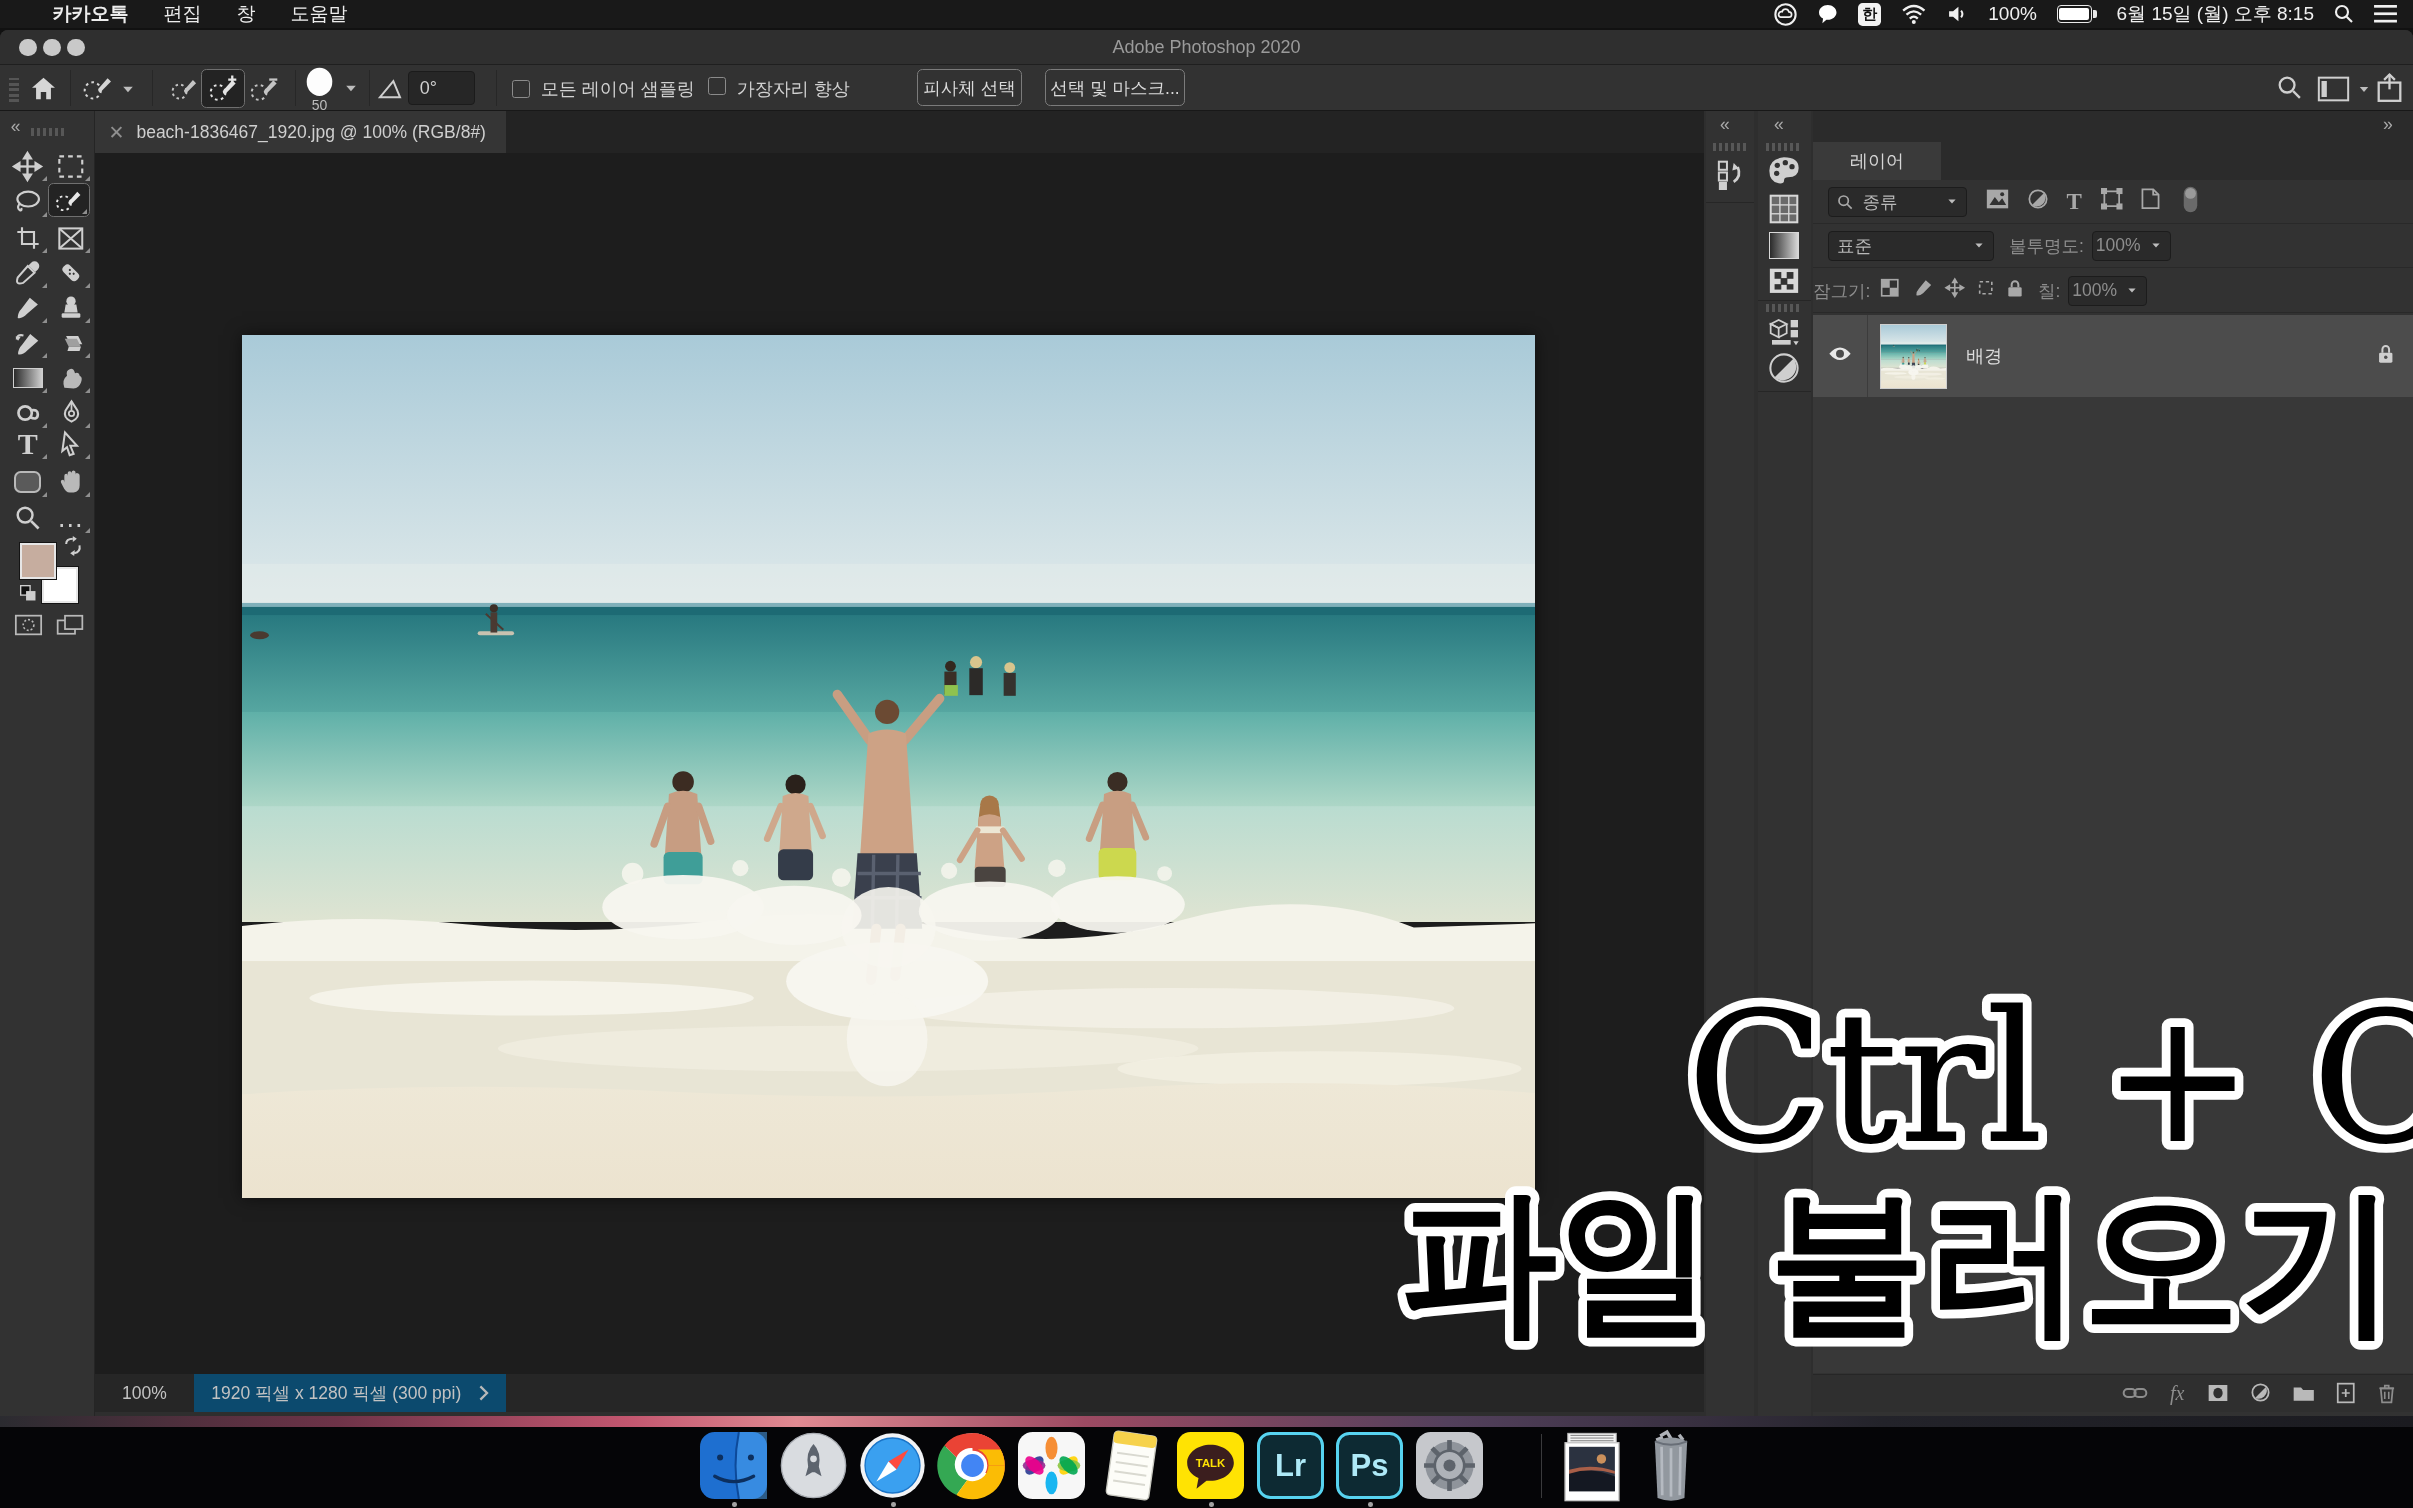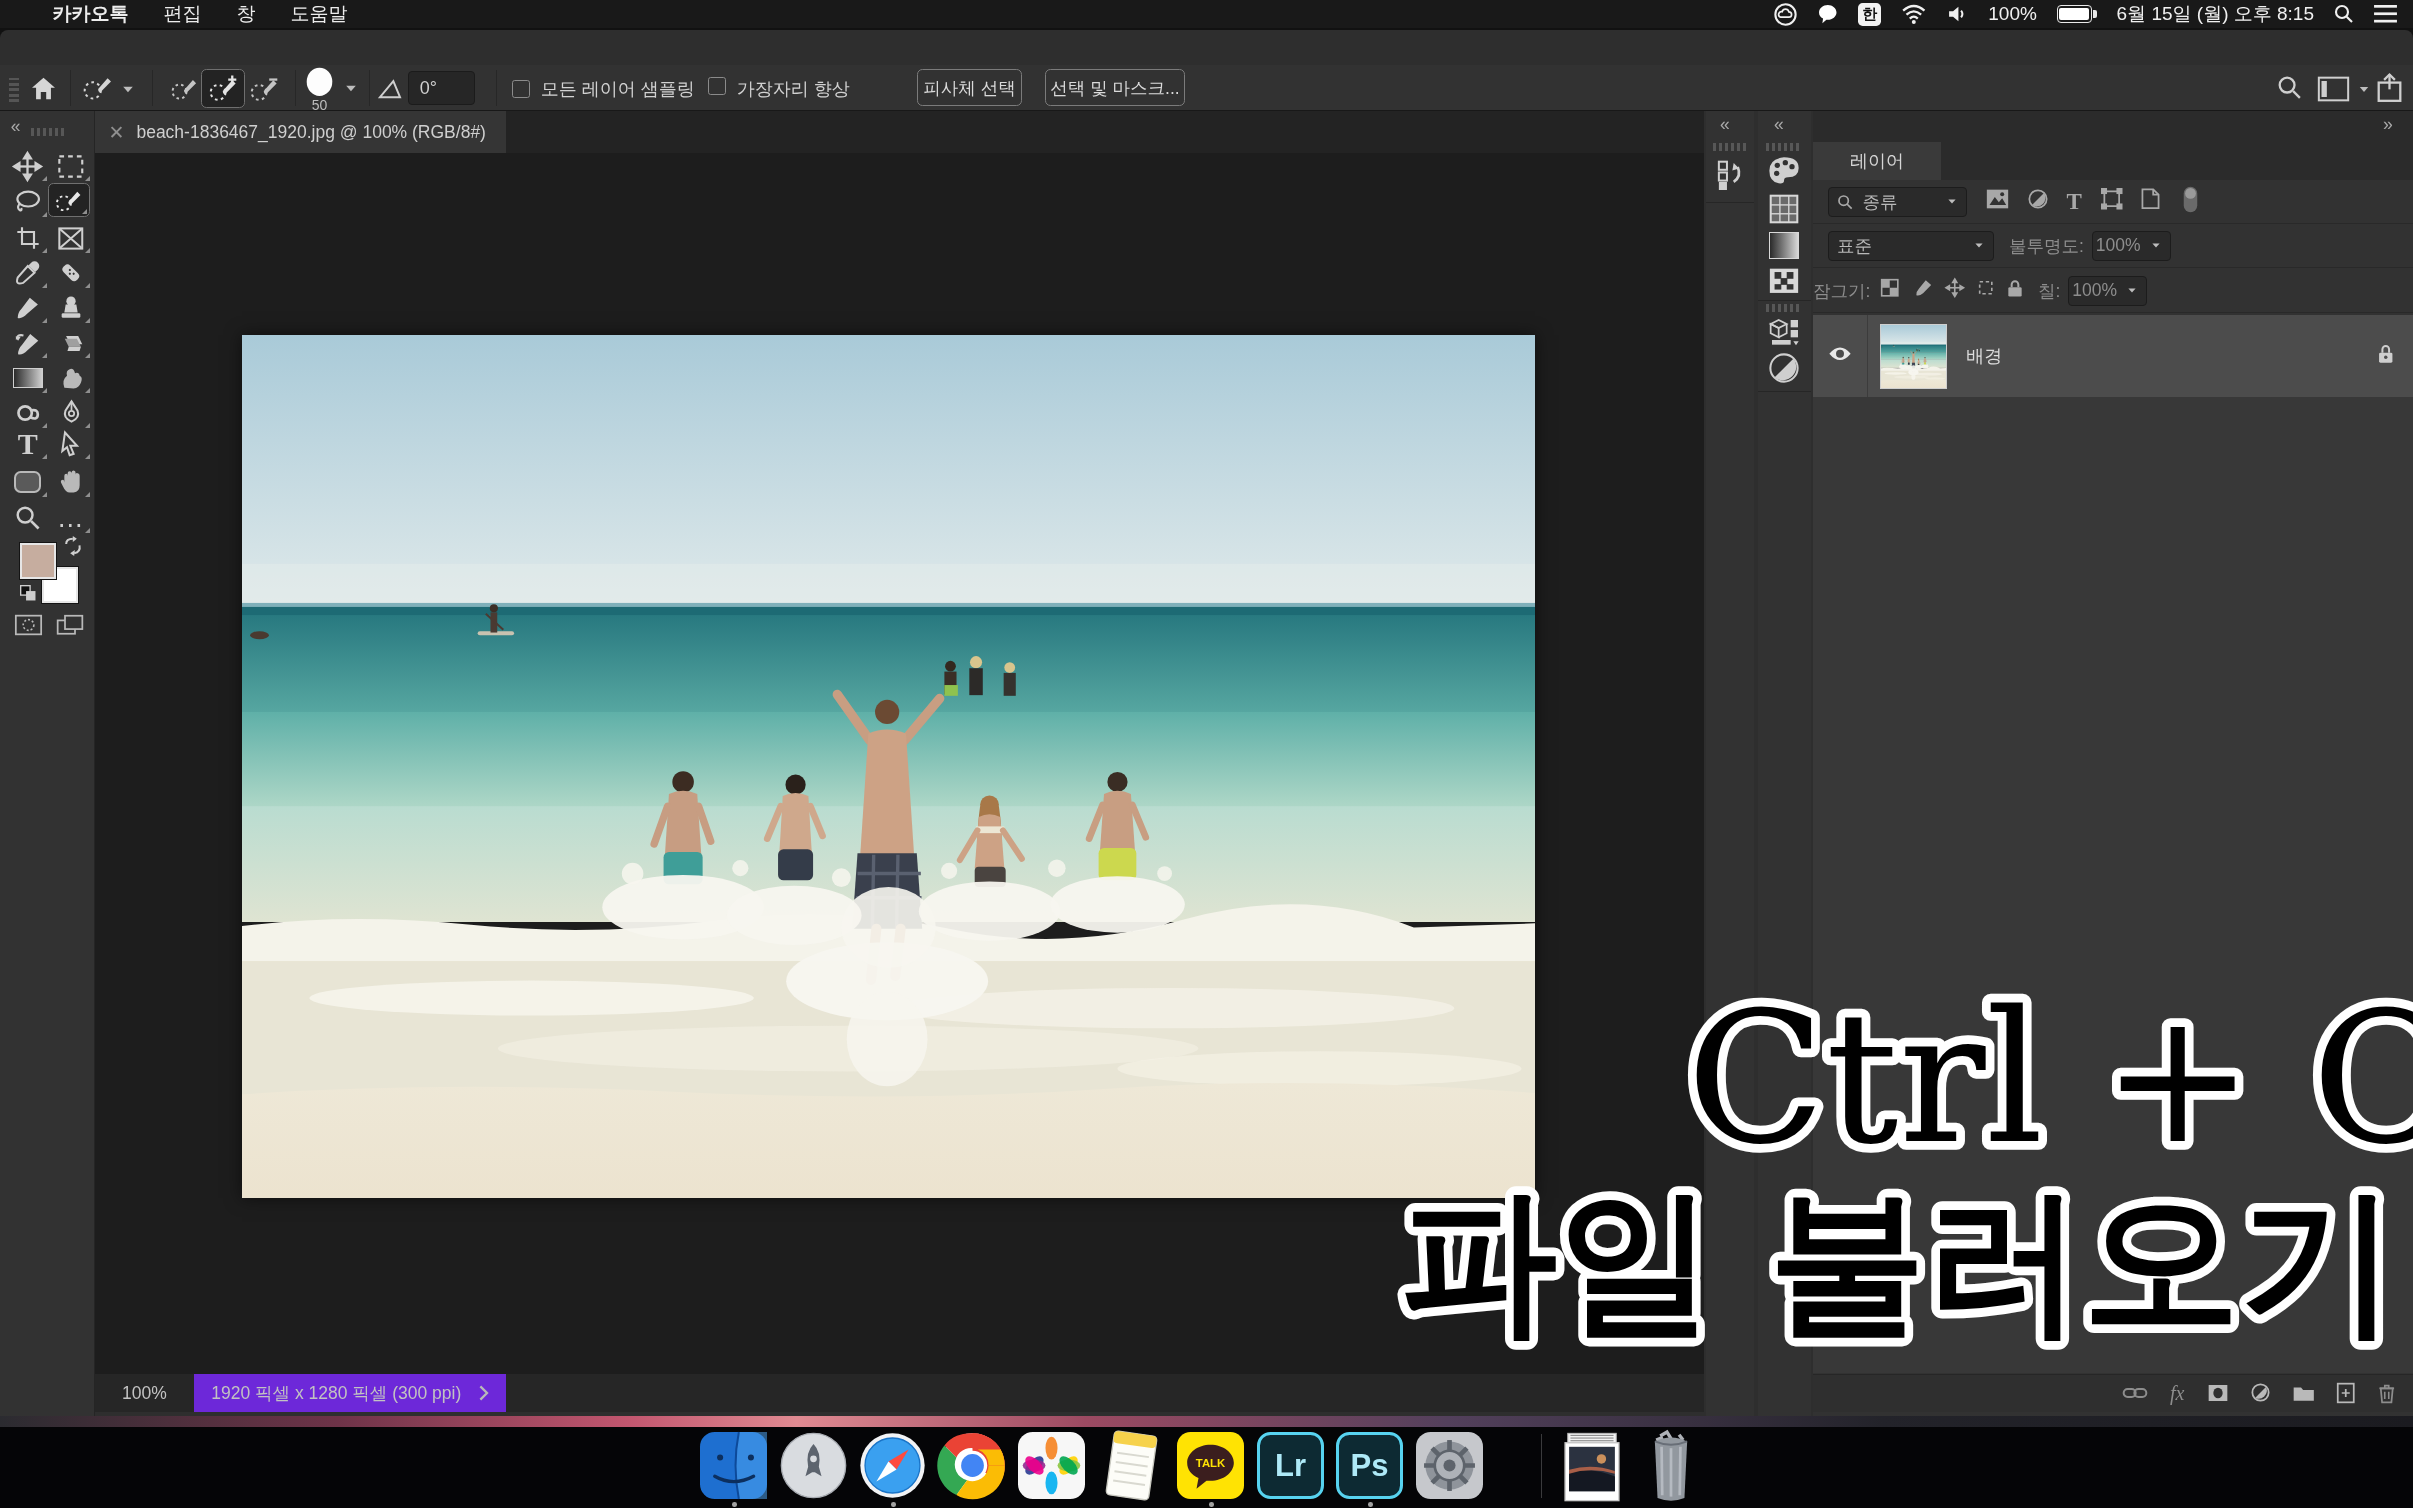--- a/index.html
+++ b/index.html
@@ -57,21 +57,21 @@
 
   
   .tabbar { left:95px; top:111px; width:1609px; height:42px; background:#232323; }
   .doc-tab { left:95px; top:111px; height:42px; width:411px; background:#353535; color:#cfcfcf;
              font-size:17.5px; display:flex; align-items:center; gap:12px; padding:0 13.5px; }
   .doc-tab .x { color:#8f8f8f; font-size:19px; }
   .pasteboard { left:95px; top:153px; width:1609px; height:1221px; background:#1d1d1d; }
   .doc-image { left:242px; top:335px; width:1293px; height:863px; box-shadow:0 0 16px rgba(0,0,0,.55); }
   .statusbar { left:95px; top:1374px; width:1609px; height:38px; background:#262626; color:#c2c2c2;
                font-size:17.5px; display:flex; align-items:center; }
-  .dims-box { background:#6d28d9; height:38px; display:flex; align-items:center; padding:0 17.5px; gap:17.5px;justify-content:space-between; }
+  .dims-box { background:#0c4a6e; height:38px; display:flex; align-items:center; padding:0 17.5px; gap:17.5px;justify-content:space-between; }
 
   
   .dock-col { top:111px; height:1305px; background:#323232; position:absolute; }
   .col-grip { height:8px; background:repeating-linear-gradient(90deg,#575757 0 2.7px,transparent 2.7px 6px); position:absolute; }
   .collapse { color:#a8a8a8; font-size:17.5px; letter-spacing:1.3px; position:absolute; }
   .pd-ico { position:absolute; left:50%; transform:translateX(-50%); }
   .hline { position:absolute; height:1.3px; background:#262626; }
 
   .layers-panel { left:1813px; top:111px; width:601px; height:1305px; background:#323232; }
   .lp-topstrip { left:1813px; top:111px; width:601px; height:31px; background:#2b2b2b; }
@@ -280,20 +280,26 @@
         <svg width="23" height="17.5" viewBox="0 0 34 26">
             <rect x="0" y="0" width="34" height="4" fill="#f0f0f0"></rect>
             <rect x="0" y="11" width="34" height="4" fill="#f0f0f0"></rect>
             <rect x="0" y="22" width="34" height="4" fill="#f0f0f0"></rect>
           </svg>
       </span>
     </div>
   </div>
 
   <div class="abs ps-window"></div>
+  <div class="abs titlebar">
+    <span class="tl" style="left:19px"></span>
+    <span class="tl" style="left:43px"></span>
+    <span class="tl" style="left:67px"></span>
+    <div class="title-text">Adobe Photoshop 2020</div>
+  </div>
 
   <div class="abs optionsbar"></div>
   <div class="abs opt-grip"></div>
   <div class="abs" style="left:30px;top:75px">
     <svg width="27" height="27" viewBox="0 0 40 40">
         <path d="M20,4 L37,19 L31,19 L31,36 L24,36 L24,25 L16,25 L16,36 L9,36 L9,19 L3,19 Z" fill="#d6d6d6"></path>
       </svg>
   </div>
   <div class="vsep" style="left:70px"></div>
   <div class="abs" style="left:82px;top:74px;display:flex;align-items:center;gap:9.4px">

